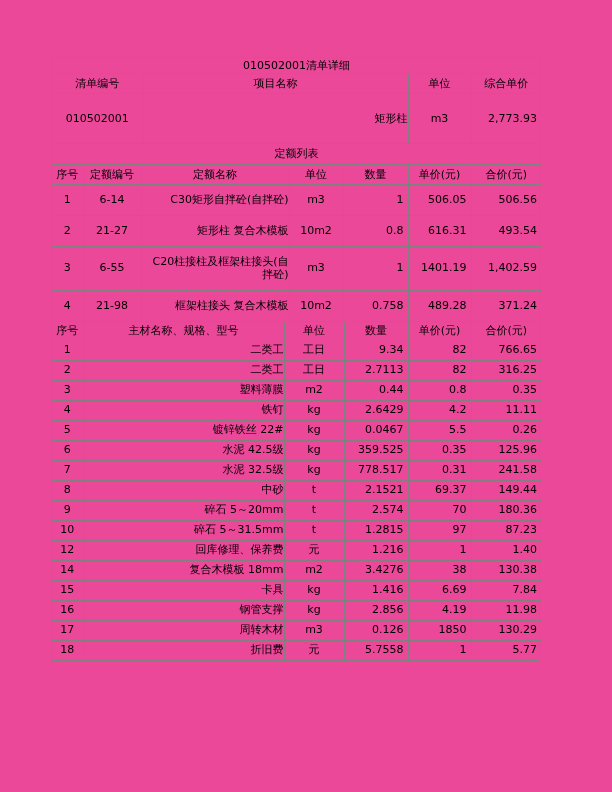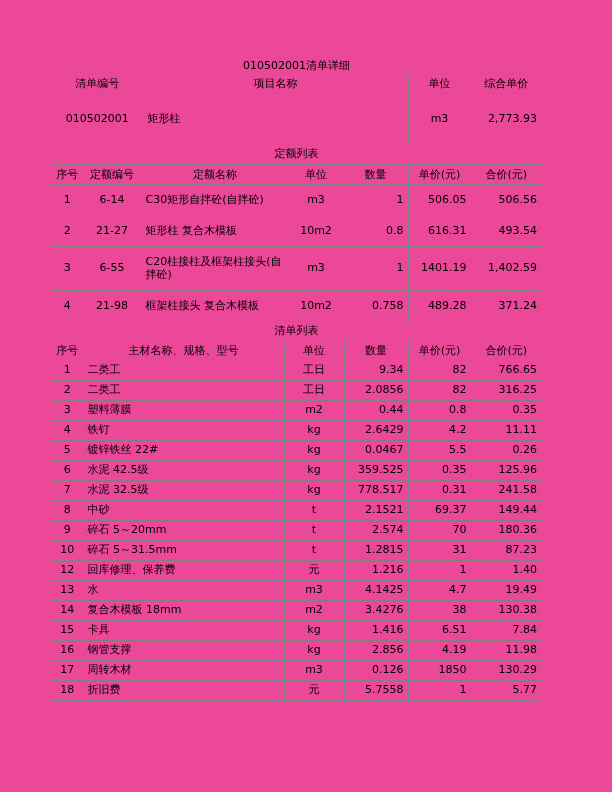--- a/index.html
+++ b/index.html
@@ -37,21 +37,21 @@
     padding: 0;
     vertical-align: middle;
     overflow: hidden;
     line-height: 1.25;
   }
   td:last-child { border-right: 0; }
   .materials-table tbody tr:last-child td { border-bottom: 0; }
 
   .t-center { text-align: center; }
   .t-right  { text-align: right;  padding-right: 4px; }
-  .t-left   { text-align: left;   padding-left: 4px; }
+  .t-left   { text-align: right;   padding-left: 4px; }
 
   .row-doc-title td { height: 15px; }
   .row-head td      { height: 19px; }
   .row-item td      { height: 49px; }
   .row-sec-b td     { height: 20px; }
   .row-sec-c td     { height: 17px; }
   .quota-body td    { padding-top: 8px; padding-bottom: 8px; }
   .materials-table tbody td { height: 19px; }
 </style>
 </head>
@@ -157,23 +157,20 @@
     <table class="materials-table">
       <colgroup>
         <col style="width:31px">
           <col style="width:201px">
           <col style="width:60px">
         <col style="width:64px">
           <col style="width:63px">
           <col style="width:70px">
       </colgroup>
       <tbody>
-        <tr class="row-sec-c">
-          <td colspan="6" class="t-center">清单列表</td>
-        </tr>
         <tr class="row-head">
           <td class="t-center">序号</td>
           <td class="t-center">主材名称、规格、型号</td>
           <td class="t-center">单位</td>
           <td class="t-center">数量</td>
           <td class="t-center">单价(元)</td>
           <td class="t-center">合价(元)</td>
         </tr>
       </tbody>
       <tbody>
@@ -184,21 +181,21 @@
             <td class="t-center">工日</td>
             <td class="t-right">9.34</td>
             <td class="t-right">82</td>
             <td class="t-right">766.65</td>
           </tr>
 
           <tr>
             <td class="t-center">2</td>
             <td class="t-left">二类工</td>
             <td class="t-center">工日</td>
-            <td class="t-right">2.0856</td>
+            <td class="t-right">2.7113</td>
             <td class="t-right">82</td>
             <td class="t-right">316.25</td>
           </tr>
 
           <tr>
             <td class="t-center">3</td>
             <td class="t-left">塑料薄膜</td>
             <td class="t-center">m2</td>
             <td class="t-right">0.44</td>
             <td class="t-right">0.8</td>
@@ -257,58 +254,50 @@
             <td class="t-right">2.574</td>
             <td class="t-right">70</td>
             <td class="t-right">180.36</td>
           </tr>
 
           <tr>
             <td class="t-center">10</td>
             <td class="t-left">碎石 5～31.5mm</td>
             <td class="t-center">t</td>
             <td class="t-right">1.2815</td>
-            <td class="t-right">31</td>
+            <td class="t-right">97</td>
             <td class="t-right">87.23</td>
           </tr>
 
 
           <tr>
             <td class="t-center">12</td>
             <td class="t-left">回库修理、保养费</td>
             <td class="t-center">元</td>
             <td class="t-right">1.216</td>
             <td class="t-right">1</td>
             <td class="t-right">1.40</td>
           </tr>
 
-          <tr>
-            <td class="t-center">13</td>
-            <td class="t-left">水</td>
-            <td class="t-center">m3</td>
-            <td class="t-right">4.1425</td>
-            <td class="t-right">4.7</td>
-            <td class="t-right">19.49</td>
-          </tr>
 
           <tr>
             <td class="t-center">14</td>
             <td class="t-left">复合木模板 18mm</td>
             <td class="t-center">m2</td>
             <td class="t-right">3.4276</td>
             <td class="t-right">38</td>
             <td class="t-right">130.38</td>
           </tr>
 
           <tr>
             <td class="t-center">15</td>
             <td class="t-left">卡具</td>
             <td class="t-center">kg</td>
             <td class="t-right">1.416</td>
-            <td class="t-right">6.51</td>
+            <td class="t-right">6.69</td>
             <td class="t-right">7.84</td>
           </tr>
 
           <tr>
             <td class="t-center">16</td>
             <td class="t-left">钢管支撑</td>
             <td class="t-center">kg</td>
             <td class="t-right">2.856</td>
             <td class="t-right">4.19</td>
             <td class="t-right">11.98</td>

